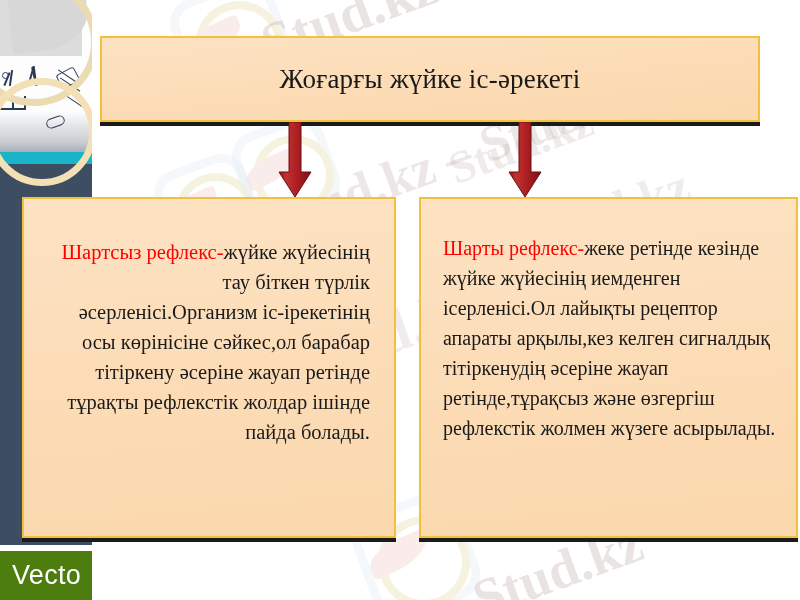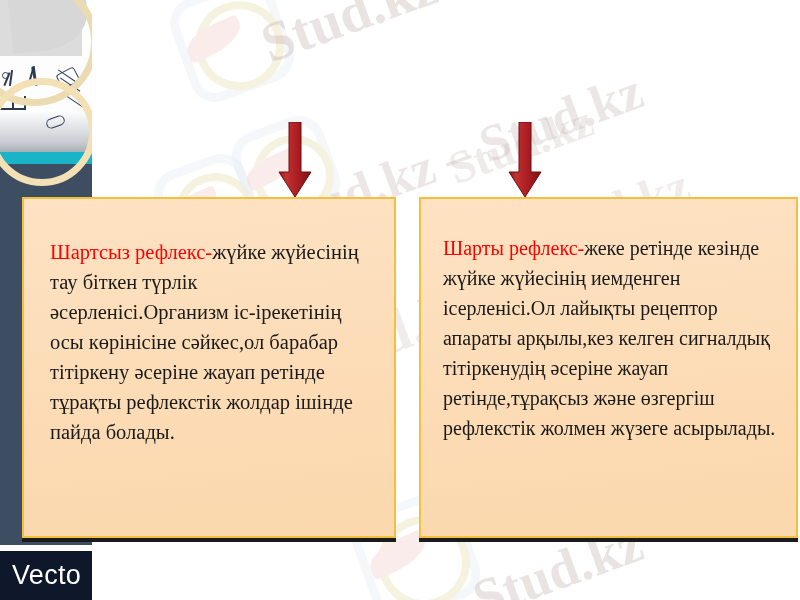--- a/index.html
+++ b/index.html
@@ -94,21 +94,21 @@
   }
   .sk-sq{
     position:absolute;left:58px;top:70px;width:18px;height:14px;
     border:1.4px solid #2b3a55;border-radius:3px;transform:rotate(-28deg);
   }
 
   
   .vector-badge{
     position:absolute;left:0;top:551px;
     width:92px;height:49px;
-    background:#0f172a;
+    background:#4d7c0f;
     color:#ffffff;
     font-family:"Liberation Sans", sans-serif;
     font-size:27px;
     letter-spacing:.3px;
     display:flex;align-items:center;
     padding-left:12px;
     box-sizing:border-box;
     overflow:hidden;
     white-space:nowrap;
   }
@@ -165,21 +165,21 @@
   }
   .title-text{
     font-family:"Liberation Serif", serif;
     font-size:27px;
     color:#1a1a1a;
     letter-spacing:.2px;
   }
   .leaf-box{
     padding:14px 14px 10px 14px;
   }
-  .box-left{ left:22px;top:197px;width:374px;height:341px; }
+  .box-left{ left:22px;top:197px;width:374px;height:341px;text-align:right; }
   .box-right{ left:419px;top:197px;width:379px;height:341px; }
 
   .body-text{
     font-family:"Liberation Serif", serif;
     font-size:20.5px;
     line-height:30px;
     color:#1a1a1a;
     margin:0;
     padding:24px 10px 0 12px;
     word-wrap:break-word;
@@ -250,20 +250,23 @@
     <div class="lg-bird"></div>
   </div>
 
   <div class="wm" style="left:258px;top:-18px;font-size:56px;">Stud.kz</div>
   <div class="wm" style="left:262px;top:126px;font-size:52px;opacity:.26;">Stud.kz – Stud.kz</div>
   <div class="wm" style="left:446px;top:118px;font-size:46px;opacity:.22;">Stud.kz</div>
   <div class="wm" style="left:290px;top:300px;font-size:60px;opacity:.20;">Stud.kz</div>
   <div class="wm" style="left:530px;top:182px;font-size:50px;opacity:.20;">Stud.kz</div>
   <div class="wm" style="left:470px;top:540px;font-size:54px;opacity:.30;">Stud.kz</div>
 
+  <div class="box title-box">
+    <span class="title-text">Жоғарғы жүйке іс-әрекеті</span>
+  </div>
 
   <div class="arrow arrow-left">
     <svg width="34" height="76" viewBox="0 0 34 76" xmlns="http://www.w3.org/2000/svg">
       <defs>
         <linearGradient id="ag1" x1="0" y1="0" x2="1" y2="0">
           <stop offset="0%" stop-color="#8e1417"></stop>
           <stop offset="22%" stop-color="#c0342f"></stop>
           <stop offset="52%" stop-color="#b02024"></stop>
           <stop offset="100%" stop-color="#7d1013"></stop>
         </linearGradient>

